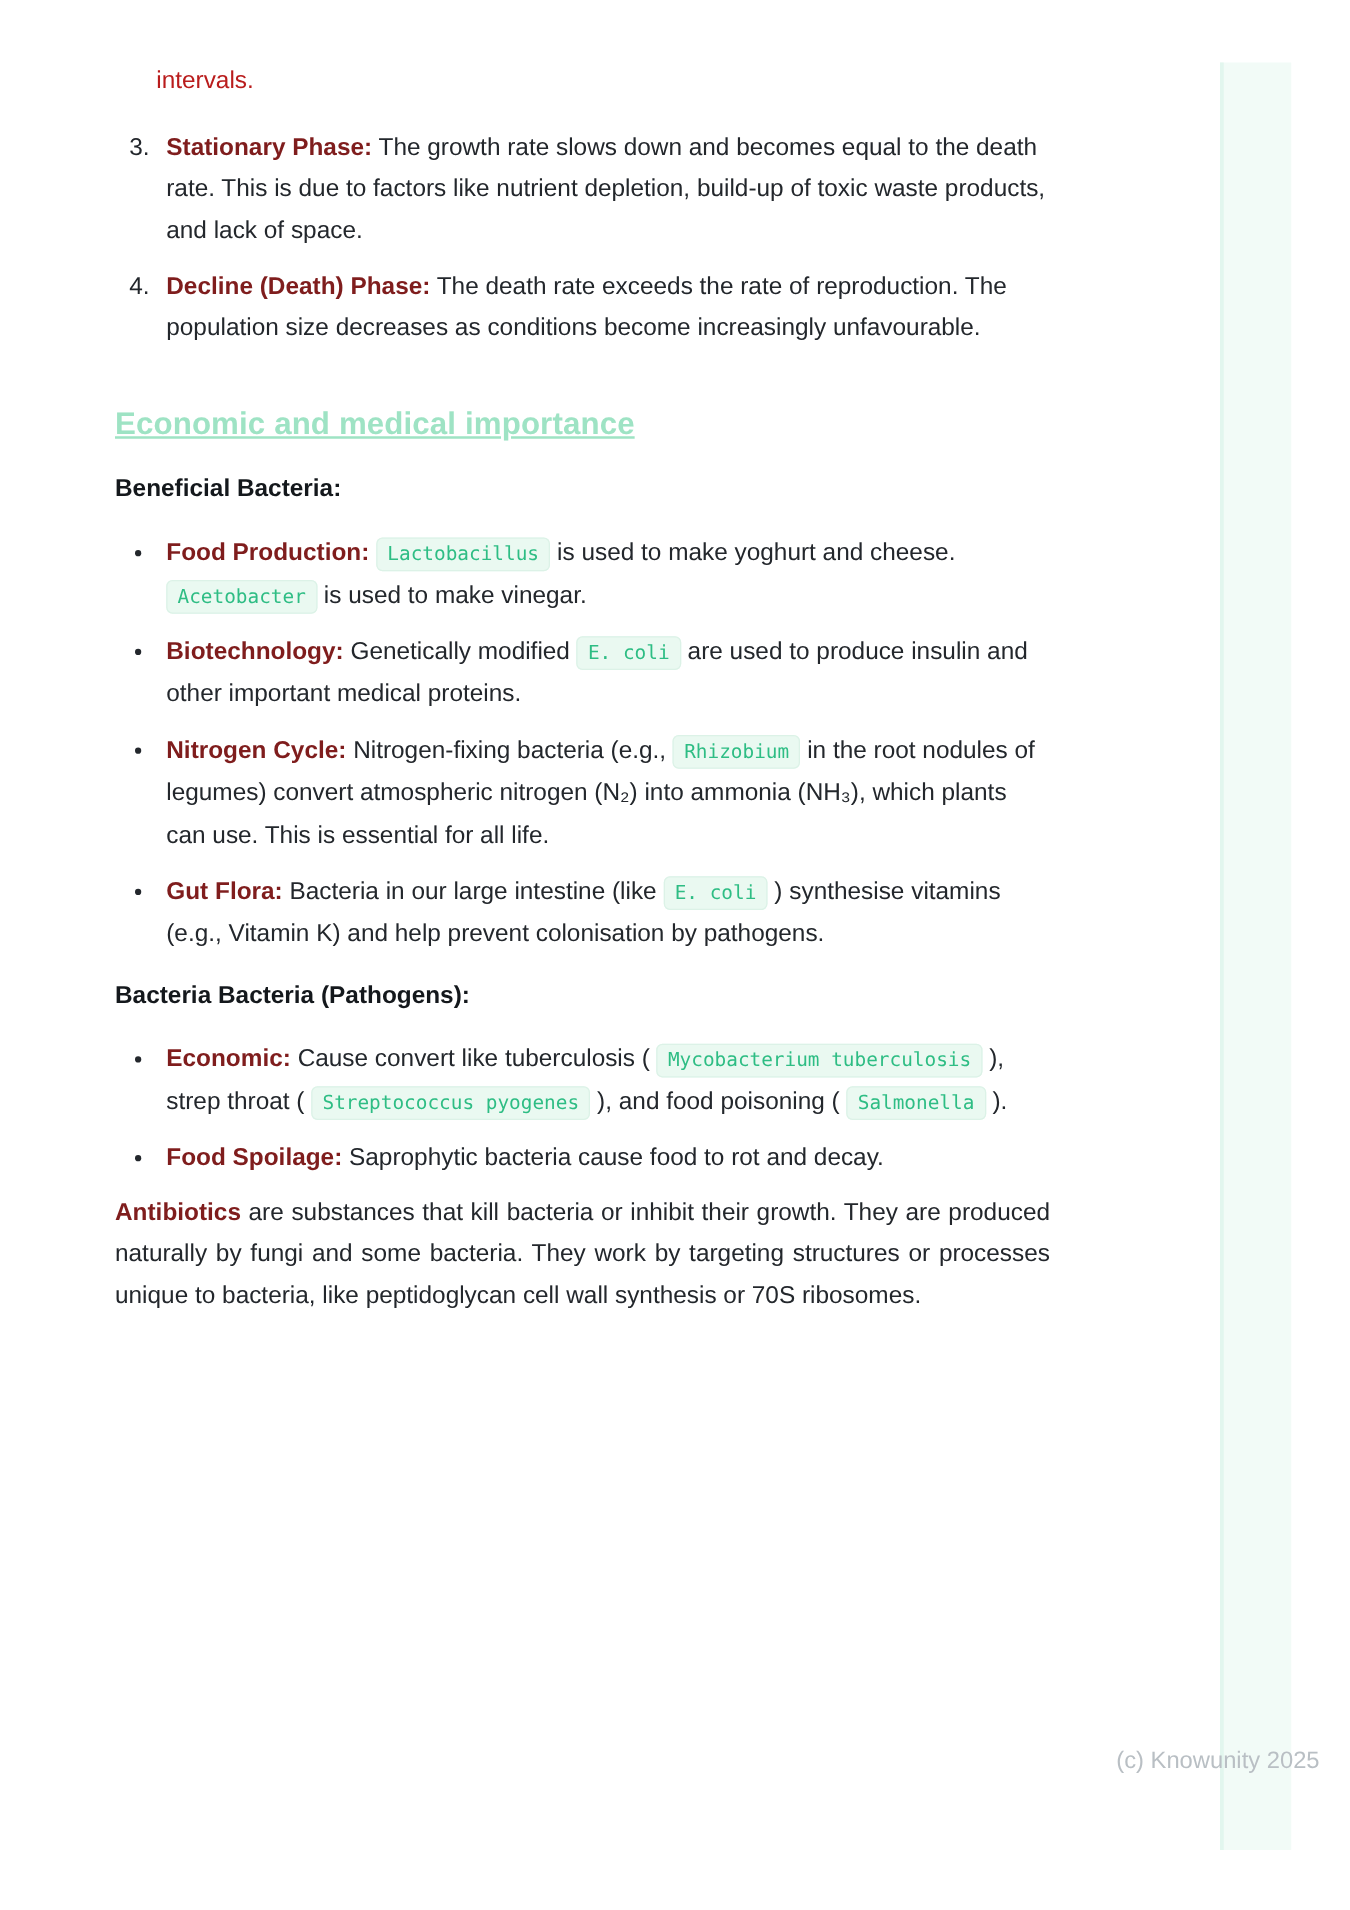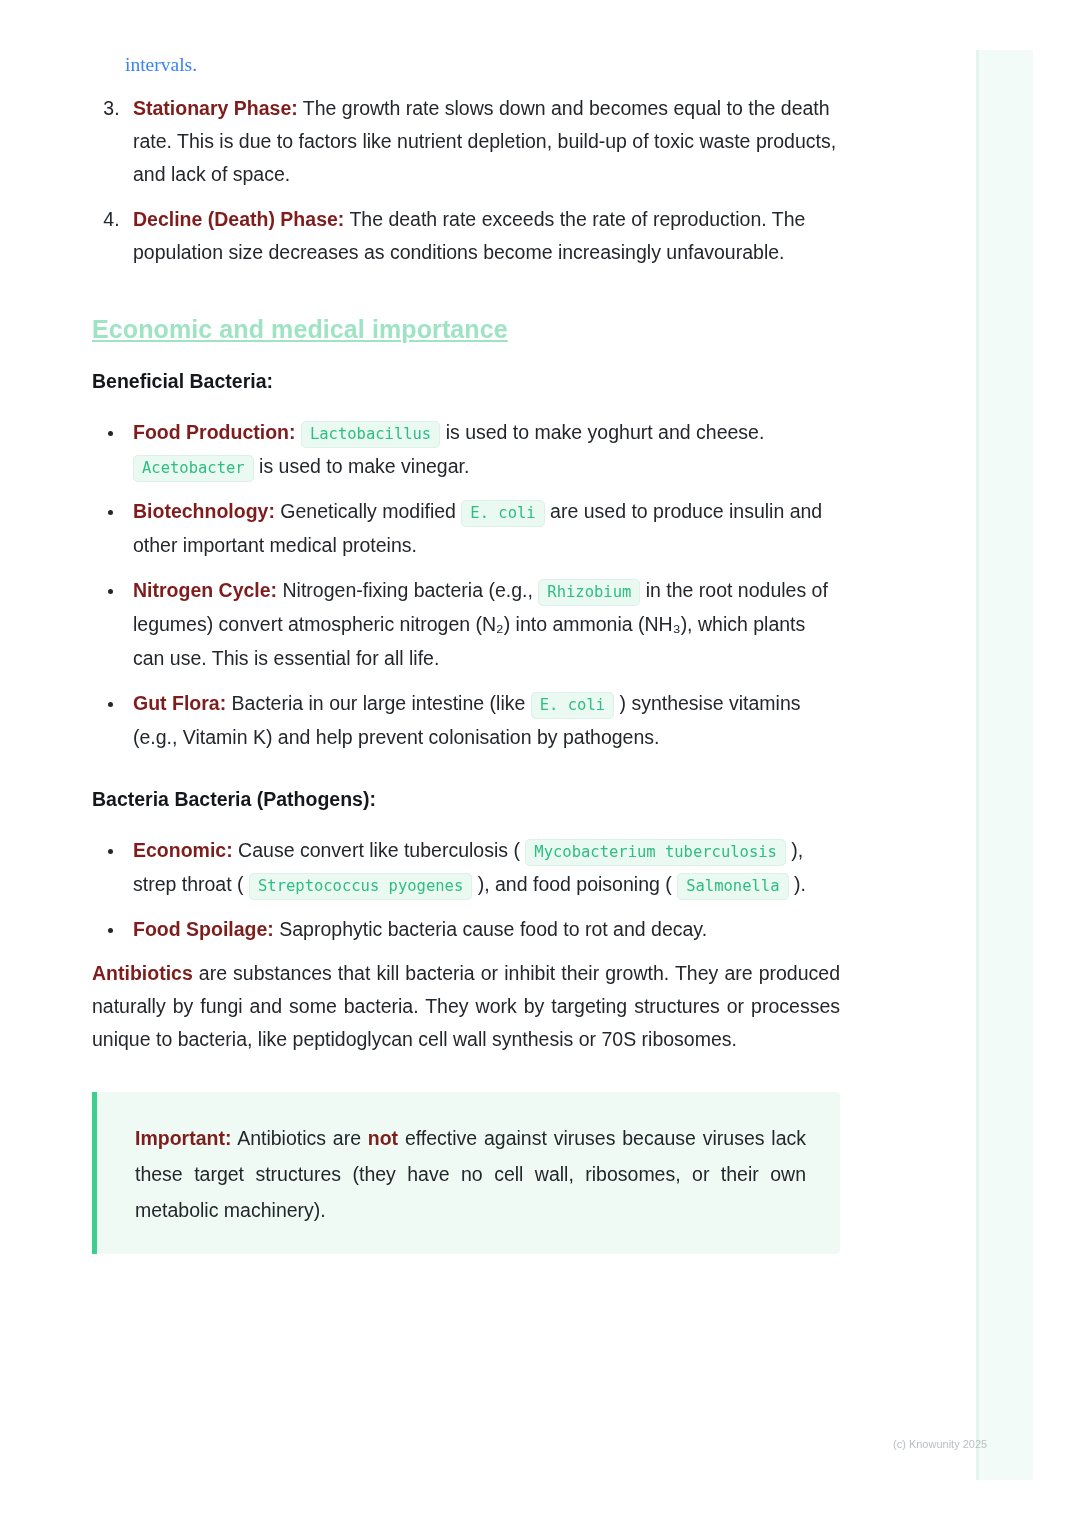--- a/index.html
+++ b/index.html
@@ -41,24 +41,23 @@
     font-size: 19.5px;
     line-height: 33px;
     color: #23272c;
     margin: 0 0 14px 0;
   }
   .para.justify { text-align: justify; }
 
   .cont-line {
     font-size: 19.5px;
     line-height: 33px;
-    color: #3b82f6;
-    margin: 0 0 11px 0;
+    color: #b91c1c;
+    margin: 0 0 21px 0;
     padding-left: 33px;
-    font-family: Liberation Serif, serif;
   }
 
   b, .b { font-weight: 700; color: #7f1d1d; }
 
   
   ol.num-list {
     margin: 0 0 6px 0;
     padding: 0 0 0 33px;
     list-style: decimal;
   }
@@ -92,21 +91,21 @@
     font-weight: 600;
     color: #9ee3c4;
     letter-spacing: 0.1px;
     margin: 46px 0 26px 0;
     text-decoration: underline;
   }
   .sub-head {
     font-size: 19.5px;
     font-weight: 700;
     color: #14181c;
-    margin: 13px 0 22px 0;
+    margin: 0 0 22px 0;
   }
 
   
   code, .code {
     font-family: "DejaVu Sans Mono", "Liberation Mono", monospace;
     font-size: 15.5px;
     color: #2ebd84;
     background: #eaf9f1;
     border: 1px solid #dcf2e7;
     border-radius: 5px;
@@ -129,23 +128,23 @@
     margin: 0;
     font-size: 19.5px;
     line-height: 36px;
     color: #23272c;
     text-align: justify;
   }
 
   
   .watermark {
     position: absolute;
-    top: 1438px;
+    top: 1398px;
     left: 893px;
-    font-size: 11px;
+    font-size: 19px;
     color: #b9bfc4;
     white-space: nowrap;
     font-family: "Liberation Sans", sans-serif;
   }
 
   .spacer-sm { height: 10px; }
 </style>
 </head>
 <body>
 
@@ -201,22 +200,17 @@
     <li>
       <b class="b">Food Spoilage:</b><span> Saprophytic bacteria cause food to rot and decay.</span>
     </li>
   </ul>
 
 
   <p class="para justify">
     <b class="b">Antibiotics</b><span> are substances that kill bacteria or inhibit their growth. They are produced naturally by fungi and some bacteria. They work by targeting structures or processes unique to bacteria, like peptidoglycan cell wall synthesis or 70S ribosomes.</span>
   </p>
 
-  <div class="callout">
-    <p>
-      <b class="b">Important:</b><span> Antibiotics are </span><b class="b">not</b><span> effective against viruses because viruses lack these target structures (they have no cell wall, ribosomes, or their own metabolic machinery).</span>
-    </p>
-  </div>
 
 
 </div>
 
 <div class="watermark">(c) Knowunity 2025</div>
 
 </body></html>

